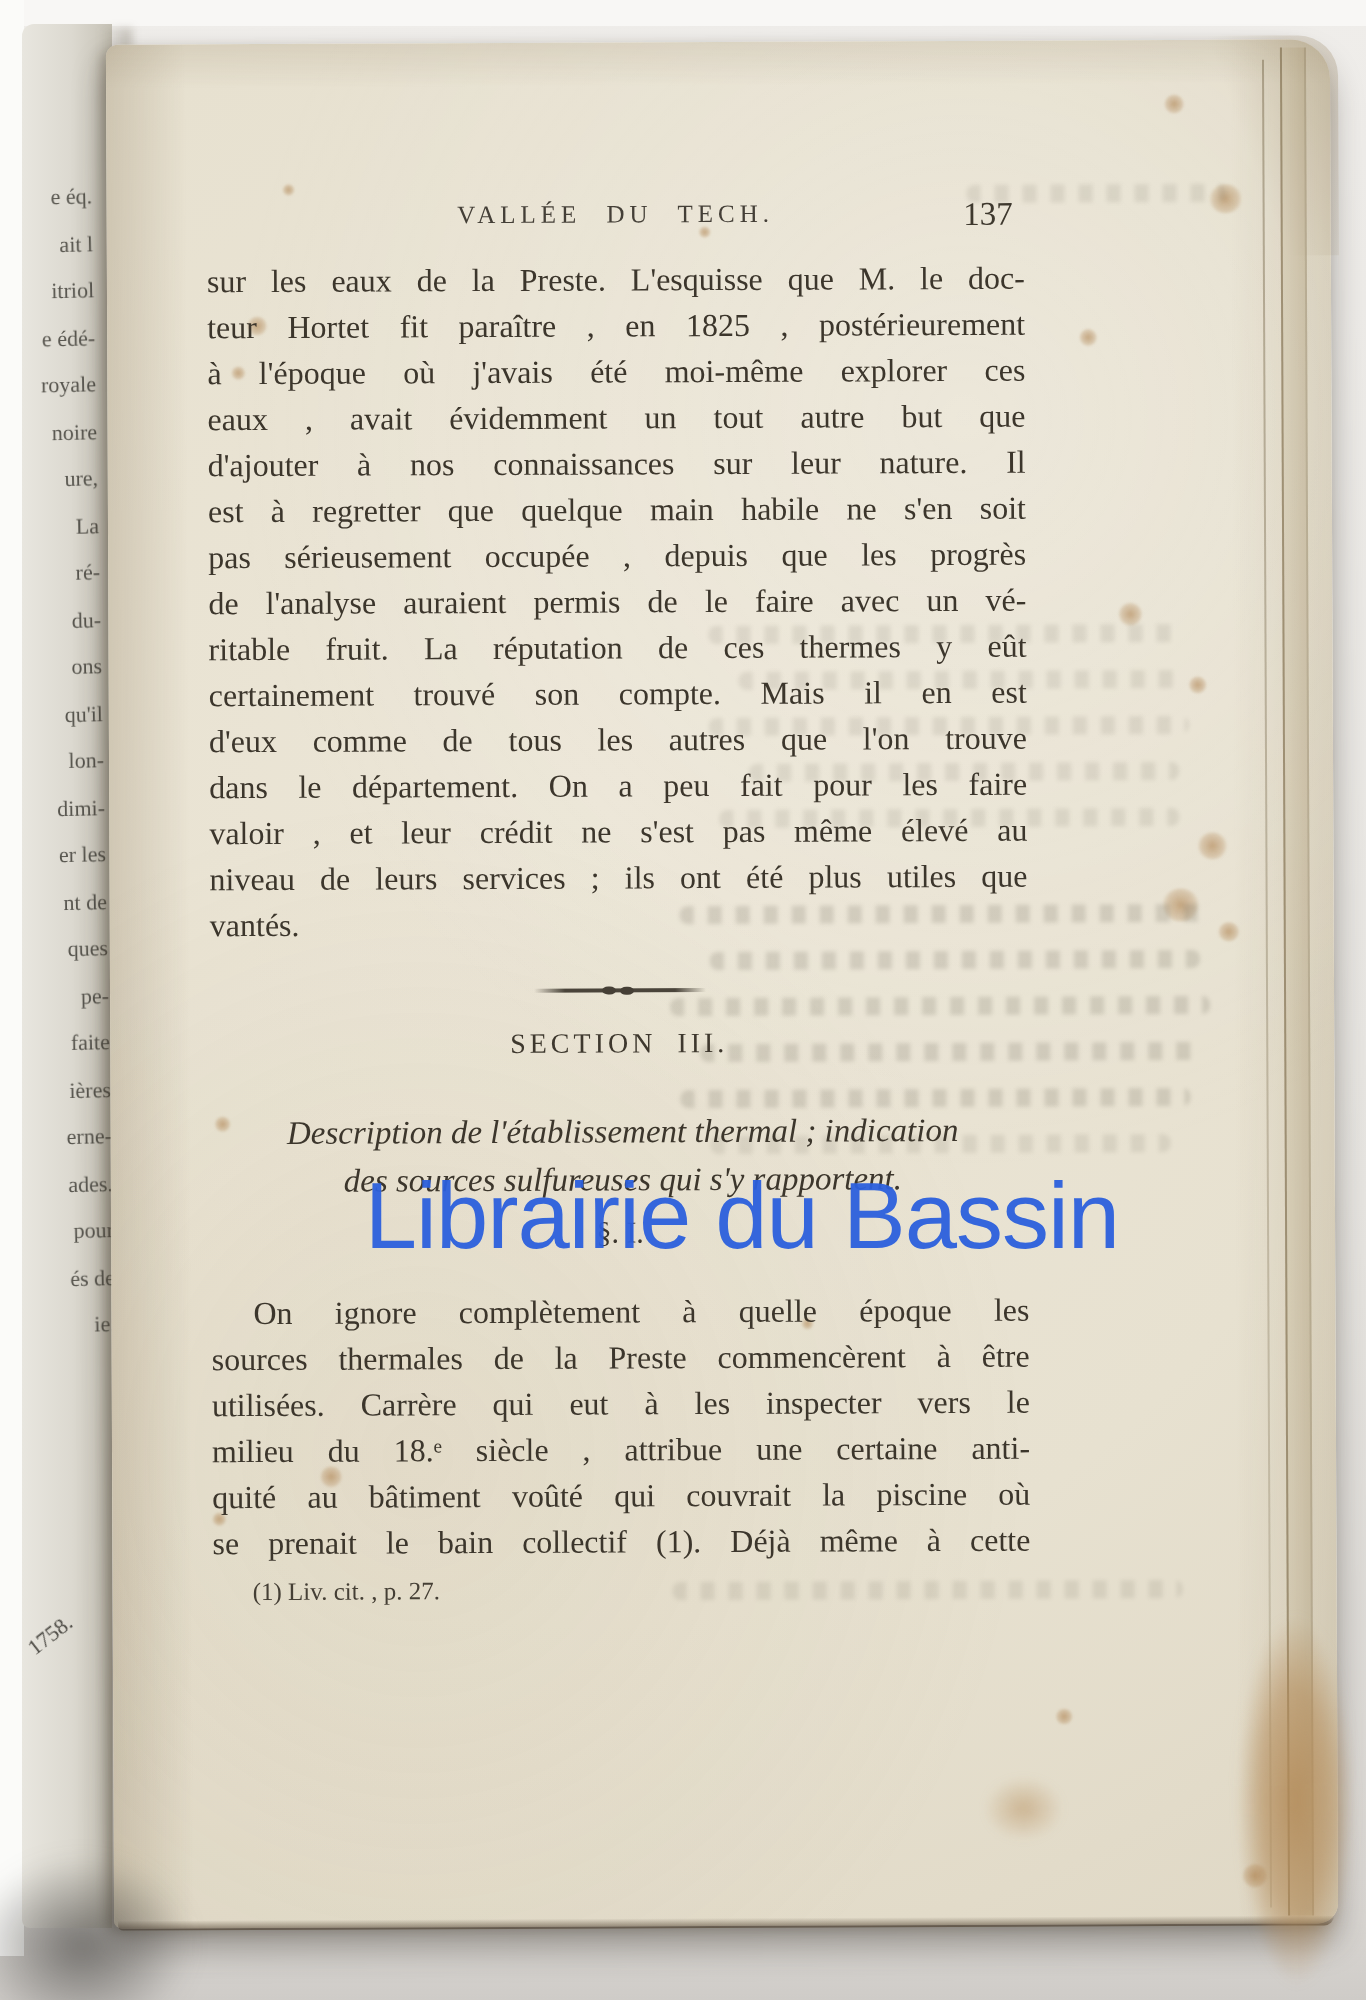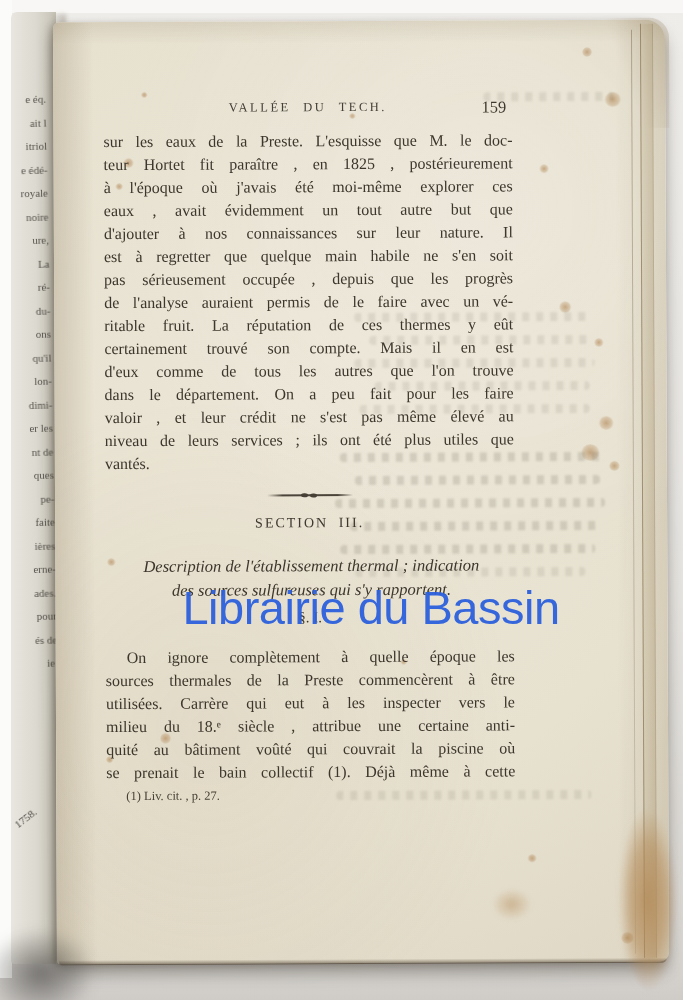--- a/index.html
+++ b/index.html
@@ -165,21 +165,21 @@
     <div class="ghost dk" style="left:300px;top:455px;width:245px"></div>
     <div class="ghost dk" style="left:280px;top:478px;width:270px"></div>
     <div class="ghost dk" style="left:295px;top:501px;width:250px"></div>
     <div class="ghost dk" style="left:285px;top:524px;width:255px"></div>
     <div class="ghost" style="left:300px;top:547px;width:230px"></div>
     <div class="ghost" style="left:280px;top:770px;width:255px"></div>
 
     <div class="content">
       <div class="header-row">
         <div class="running-title">VALLÉE DU TECH.</div>
-        <div class="folio">159</div>
+        <div class="folio">137</div>
       </div>
 
       <div class="para para-1 para-end">
           <div class="bodyline">sur les eaux de la Preste. L'esquisse que M. le doc-</div>
           <div class="bodyline">teur Hortet fit paraître , en 1825 , postérieurement</div>
           <div class="bodyline">à l'époque où j'avais été moi-même explorer ces</div>
           <div class="bodyline">eaux , avait évidemment un tout autre but que</div>
           <div class="bodyline">d'ajouter à nos connaissances sur leur nature. Il</div>
           <div class="bodyline">est à regretter que quelque main habile ne s'en soit</div>
           <div class="bodyline">pas sérieusement occupée , depuis que les progrès</div>

